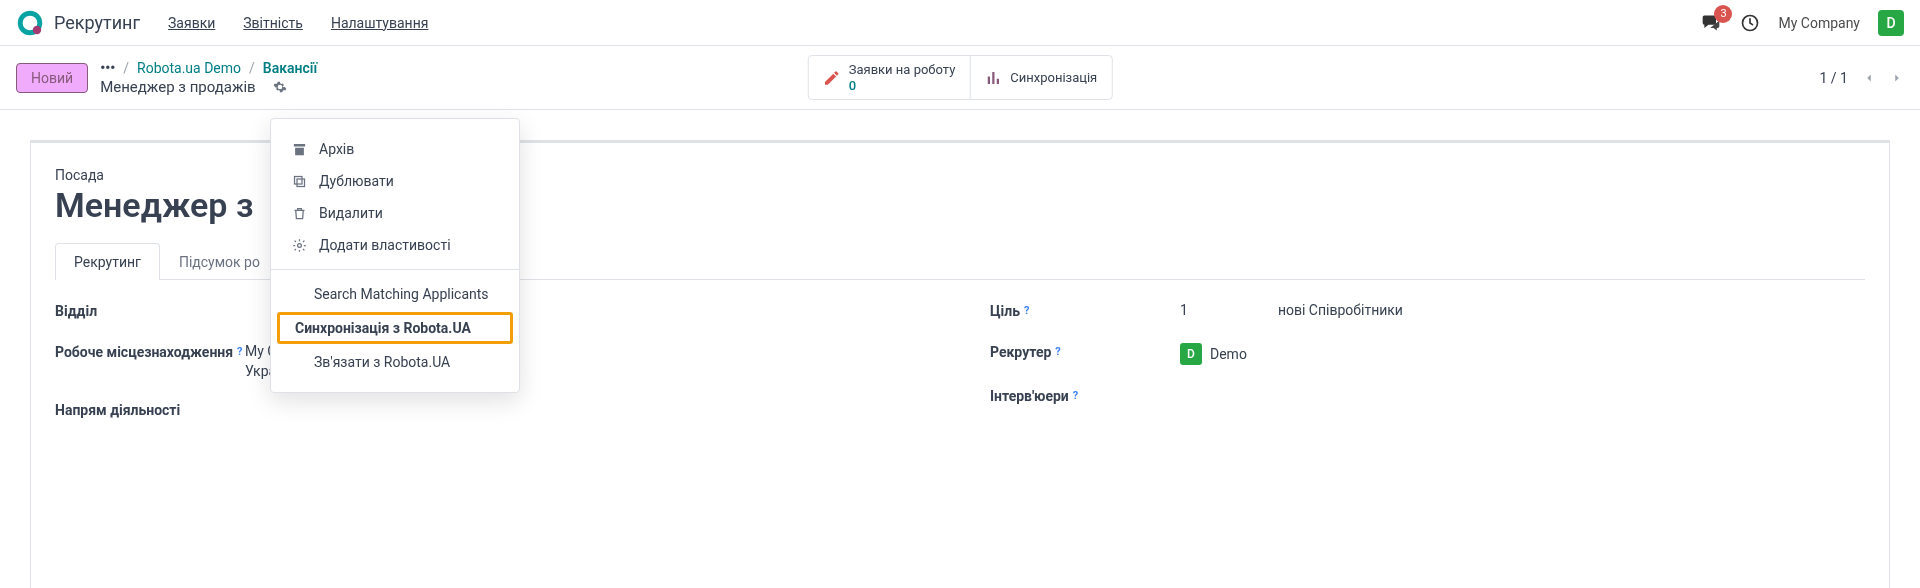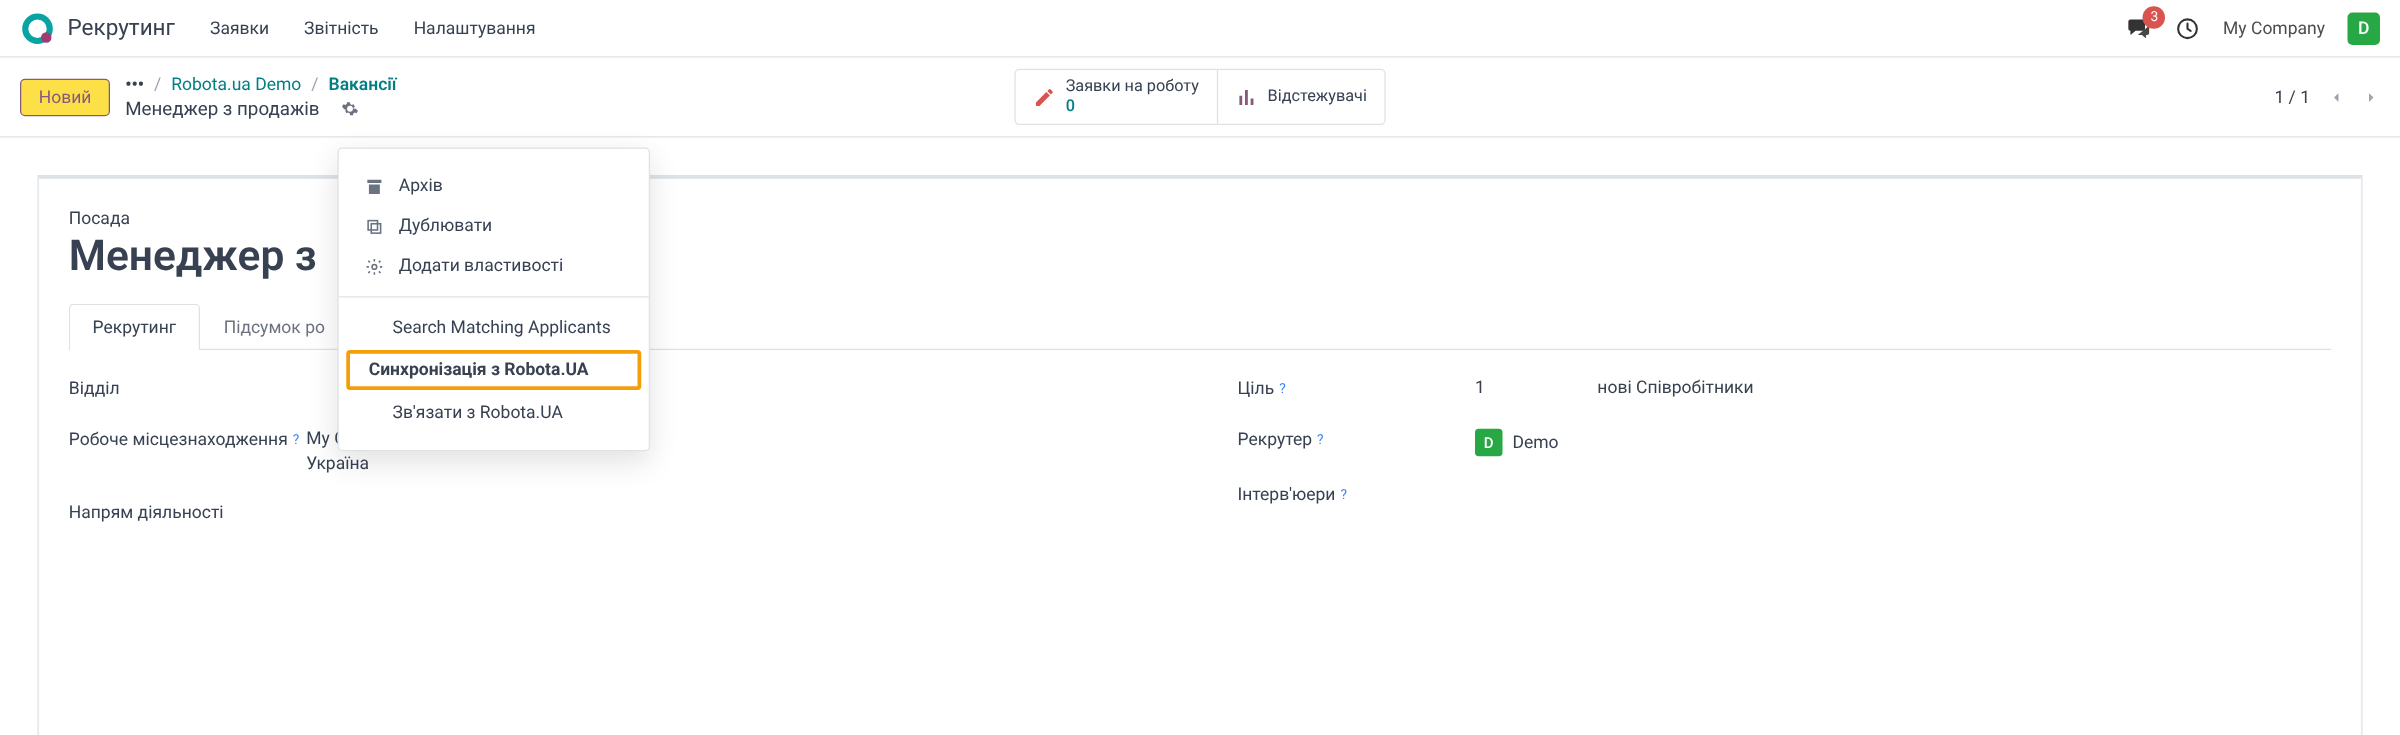--- a/index.html
+++ b/index.html
@@ -13,30 +13,30 @@
     --green:#28a745;
     --blue:#3b82f6;
   }
   *{box-sizing:border-box;margin:0;padding:0;font-family:-apple-system,BlinkMacSystemFont,"Segoe UI",Roboto,Helvetica,Arial,sans-serif;}
   body{background:#fff;color:var(--text);font-size:14px;width:1920px;height:588px;overflow:hidden;position:relative;}
 
   
   .navbar{display:flex;align-items:center;height:46px;padding:0 16px;border-bottom:1px solid var(--border);}
   .logo{width:28px;height:28px;margin-right:10px;}
   .brand{font-size:18px;color:var(--text-dark);font-weight:400;margin-right:28px;}
-  .nav-links{display:flex;gap:28px;color:var(--text-dark);}
+  .nav-links{display:flex;gap:28px;color:var(--text-dark);text-decoration:underline;}
   .nav-link{font-size:14px;cursor:pointer;}
   .navbar-right{margin-left:auto;display:flex;align-items:center;gap:18px;}
   .chat-icon{position:relative;color:#333;}
   .badge{position:absolute;top:-8px;right:-10px;background:#d9534f;color:#fff;border-radius:50%;min-width:18px;height:18px;font-size:11px;display:flex;align-items:center;justify-content:center;padding:0 4px;}
   .avatar{width:26px;height:26px;border-radius:4px;background:var(--green);color:#fff;display:flex;align-items:center;justify-content:center;font-weight:500;}
 
   
   .controlbar{display:flex;align-items:center;padding:8px 16px;border-bottom:1px solid var(--border);height:64px;position:relative;}
-  .new-btn{border:1px solid var(--accent);color:var(--accent);background:#fde047;border-radius:4px;padding:6px 14px;font-size:14px;cursor:pointer;margin-right:12px;}
+  .new-btn{border:1px solid var(--accent);color:var(--accent);background:#f0abfc;border-radius:4px;padding:6px 14px;font-size:14px;cursor:pointer;margin-right:12px;}
   .breadcrumb{display:flex;flex-direction:column;gap:2px;}
   .breadcrumb-top{display:flex;align-items:center;gap:8px;color:var(--muted);}
   .ellipsis{color:var(--text-dark);font-weight:700;}
   .bc-sep{color:#9ca3af;}
   .bc-link{color:var(--teal);cursor:pointer;}
   .breadcrumb-title{display:flex;align-items:center;gap:17px;font-size:15px;color:var(--text-dark);}
   .cp-center{position:absolute;left:50%;transform:translateX(-50%);display:flex;border:1px solid var(--border);border-radius:4px;overflow:hidden;}
   .smartbtn{display:flex;align-items:center;gap:8px;padding:6px 14px;cursor:pointer;}
   .smartbtn + .smartbtn{border-left:1px solid var(--border);}
   .smartbtn .txt{display:flex;flex-direction:column;line-height:1.2;font-size:13px;color:var(--text-dark);}
@@ -47,21 +47,21 @@
   
   .sheet{margin:30px 30px 0 30px;border:1px solid var(--border);border-top:3px solid var(--border);background:#fff;padding:24px 24px 0 24px;height:460px;position:relative;}
   .label-small{font-size:14px;color:var(--text-dark);margin-bottom:2px;}
   h1.title{font-size:34px;font-weight:600;color:var(--text-dark);margin-bottom:18px;}
   .tabs{display:flex;border-bottom:1px solid var(--border);}
   .tab{padding:10px 18px;border:1px solid transparent;border-bottom:none;color:#6b7280;margin-bottom:-1px;cursor:pointer;}
   .tab.active{border-color:var(--border);color:var(--text-dark);background:#fff;border-radius:4px 4px 0 0;}
   .form-body{display:flex;gap:60px;padding-top:22px;}
   .col{flex:1;display:flex;flex-direction:column;gap:22px;}
   .field{display:flex;align-items:flex-start;}
-  .field .lbl{width:190px;font-weight:400;color:var(--text-dark);display:flex;align-items:center;gap:4px;line-height:1.35;}
+  .field .lbl{width:190px;font-weight:700;color:var(--text-dark);display:flex;align-items:center;gap:4px;line-height:1.35;}
   .help{color:var(--blue);font-size:11px;vertical-align:super;}
   .field .val{flex:1;color:var(--text-dark);display:flex;align-items:center;gap:8px;}
   .mini-avatar{width:22px;height:22px;border-radius:3px;background:var(--green);color:#fff;display:flex;align-items:center;justify-content:center;font-size:12px;font-weight:500;}
   .target-row{display:flex;gap:90px;flex:1;}
   .target-row span{color:var(--text-dark);}
 
   
   .dropdown{position:absolute;top:118px;left:270px;width:250px;background:#fff;border:1px solid var(--border);border-radius:4px;box-shadow:0 8px 24px rgba(0,0,0,0.12);padding:14px 0;z-index:50;}
   .dropdown hr{border:none;border-top:1px solid var(--border);margin:8px 0;}
   .dd-item{display:flex;align-items:flex-end;gap:12px;padding:8px 20px;color:var(--text-dark);cursor:pointer;}
@@ -137,21 +137,21 @@
         <span class="count">0</span>
       </span>
     </div>
     <div class="smartbtn">
       <span>
         <svg width="18" height="18" viewBox="0 0 24 24">
             <path fill="#875a7b" d="M4 20h3V10H4v10zm6 0h3V4h-3v16zm6 0h3v-7h-3v7z"></path>
           </svg>
       </span>
       <span class="txt">
-          <span>Відстежувачі</span>
+          <span>Синхронізація</span>
         </span>
     </div>
   </div>
 
   <div class="pager">
     <span>1 / 1</span>
     <span class="pager-arrow">
       <svg width="14" height="14" viewBox="0 0 24 24">
           <path fill="currentColor" d="M15 6l-6 6 6 6"></path>
         </svg>
@@ -241,20 +241,28 @@
       <svg width="15" height="15" viewBox="0 0 24 24">
           <rect x="8" y="8" width="12" height="12" fill="none" stroke="currentColor" stroke-width="2"></rect>
           <rect x="4" y="4" width="12" height="12" fill="none" stroke="currentColor" stroke-width="2"></rect>
         </svg>
     </span>
     <span>Дублювати</span>
   </div>
   <div class="dd-item">
     <span class="dd-icon">
       <svg width="15" height="15" viewBox="0 0 24 24">
+          <path fill="none" stroke="currentColor" stroke-width="2" d="M4 7h16M9 7V4h6v3M6 7l1 13h10l1-13"></path>
+        </svg>
+    </span>
+    <span>Видалити</span>
+  </div>
+  <div class="dd-item">
+    <span class="dd-icon">
+      <svg width="15" height="15" viewBox="0 0 24 24">
           <circle cx="12" cy="12" r="3" fill="none" stroke="currentColor" stroke-width="2"></circle>
           <path fill="none" stroke="currentColor" stroke-width="2" d="M12 2v3M12 19v3M4.2 4.2l2.1 2.1M17.7 17.7l2.1 2.1M2 12h3M19 12h3M4.2 19.8l2.1-2.1M17.7 6.3l2.1-2.1"></path>
         </svg>
     </span>
     <span>Додати властивості</span>
   </div>
   <hr>
   <div class="dd-item noicon">
     <span>Search Matching Applicants</span>
   </div>

